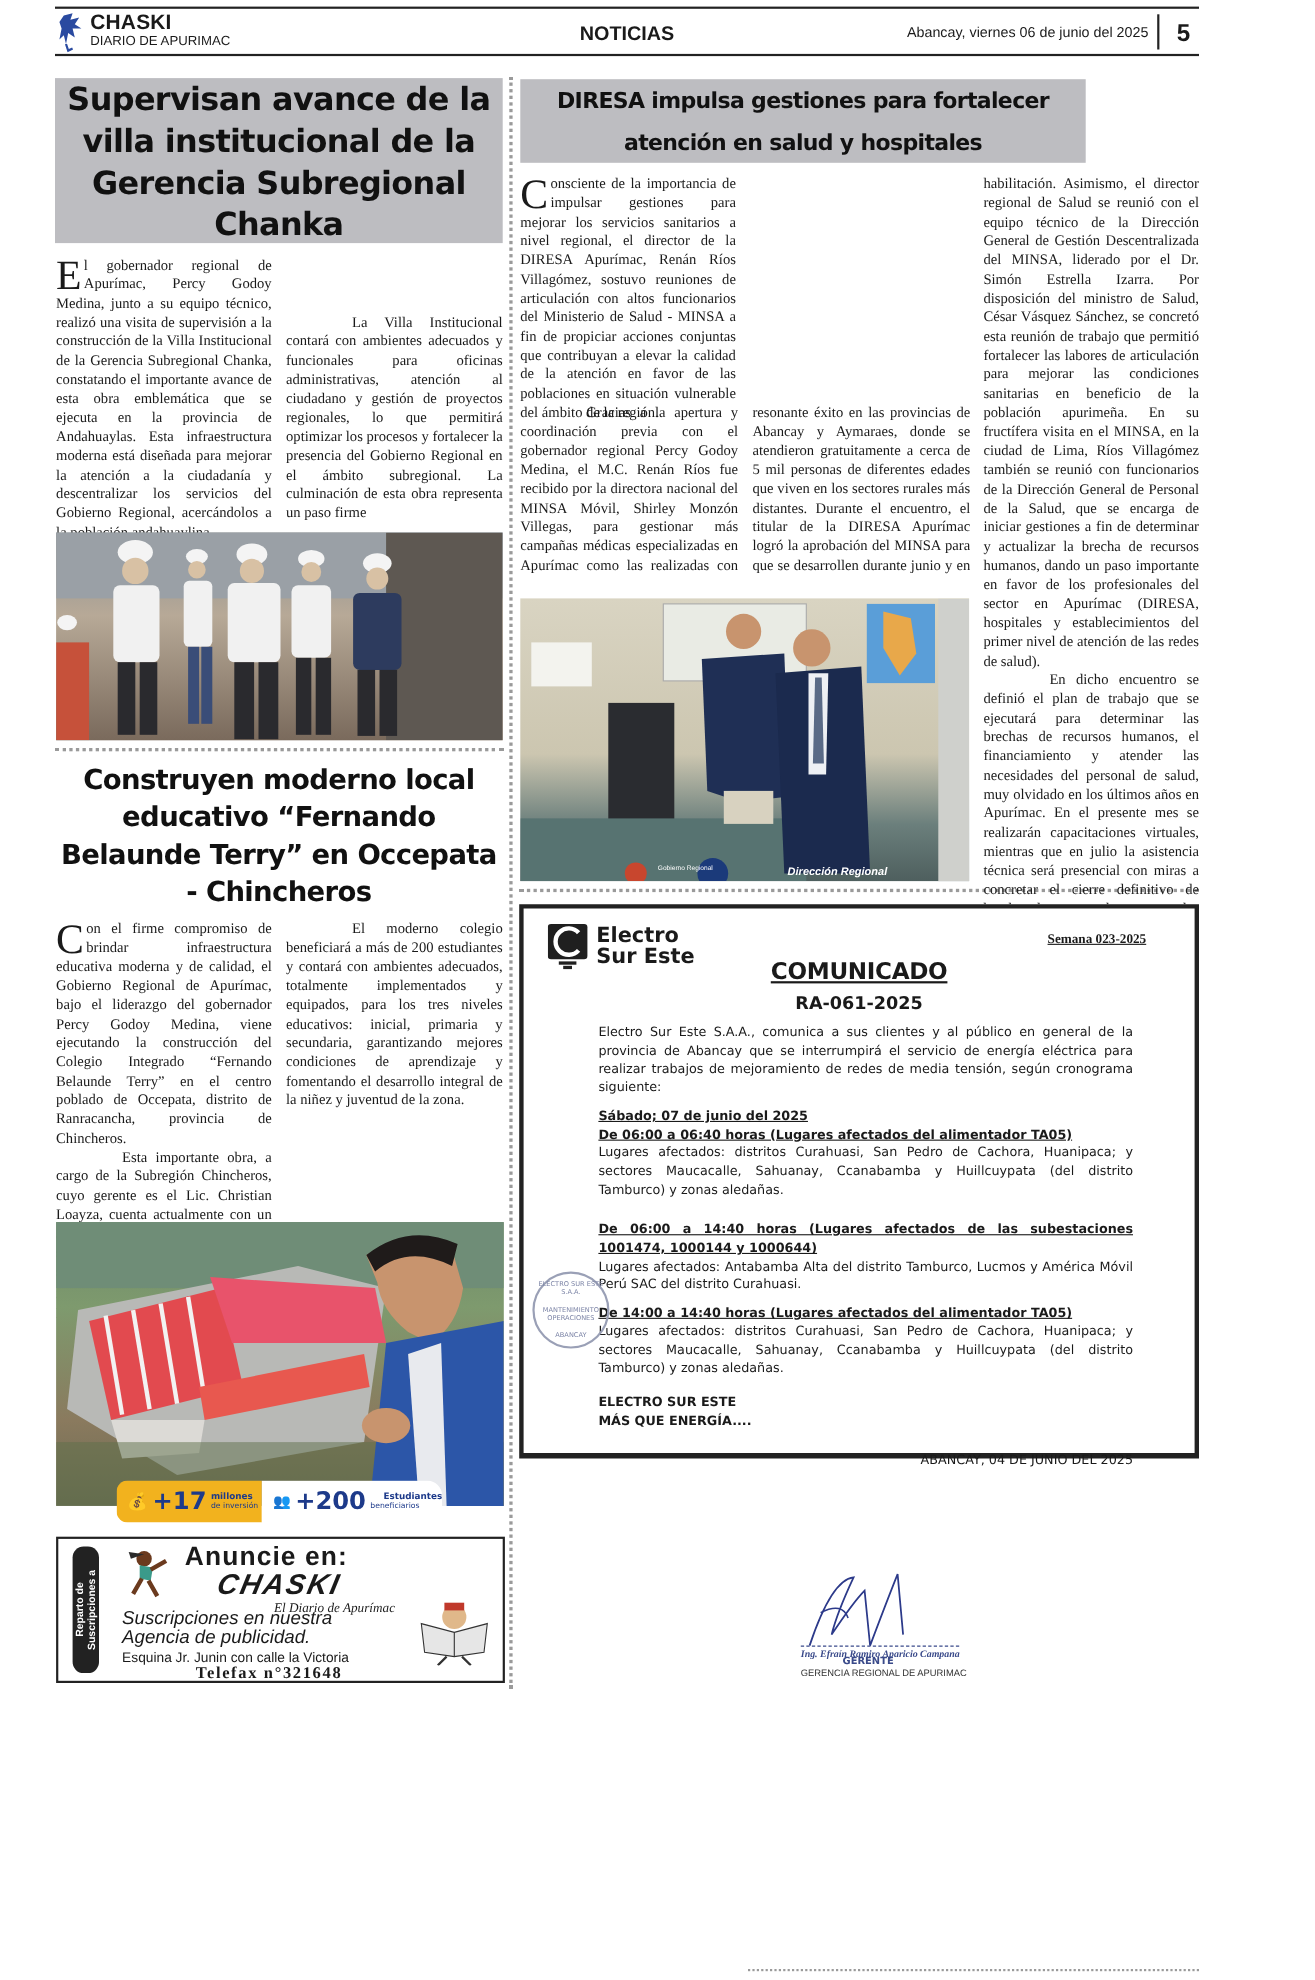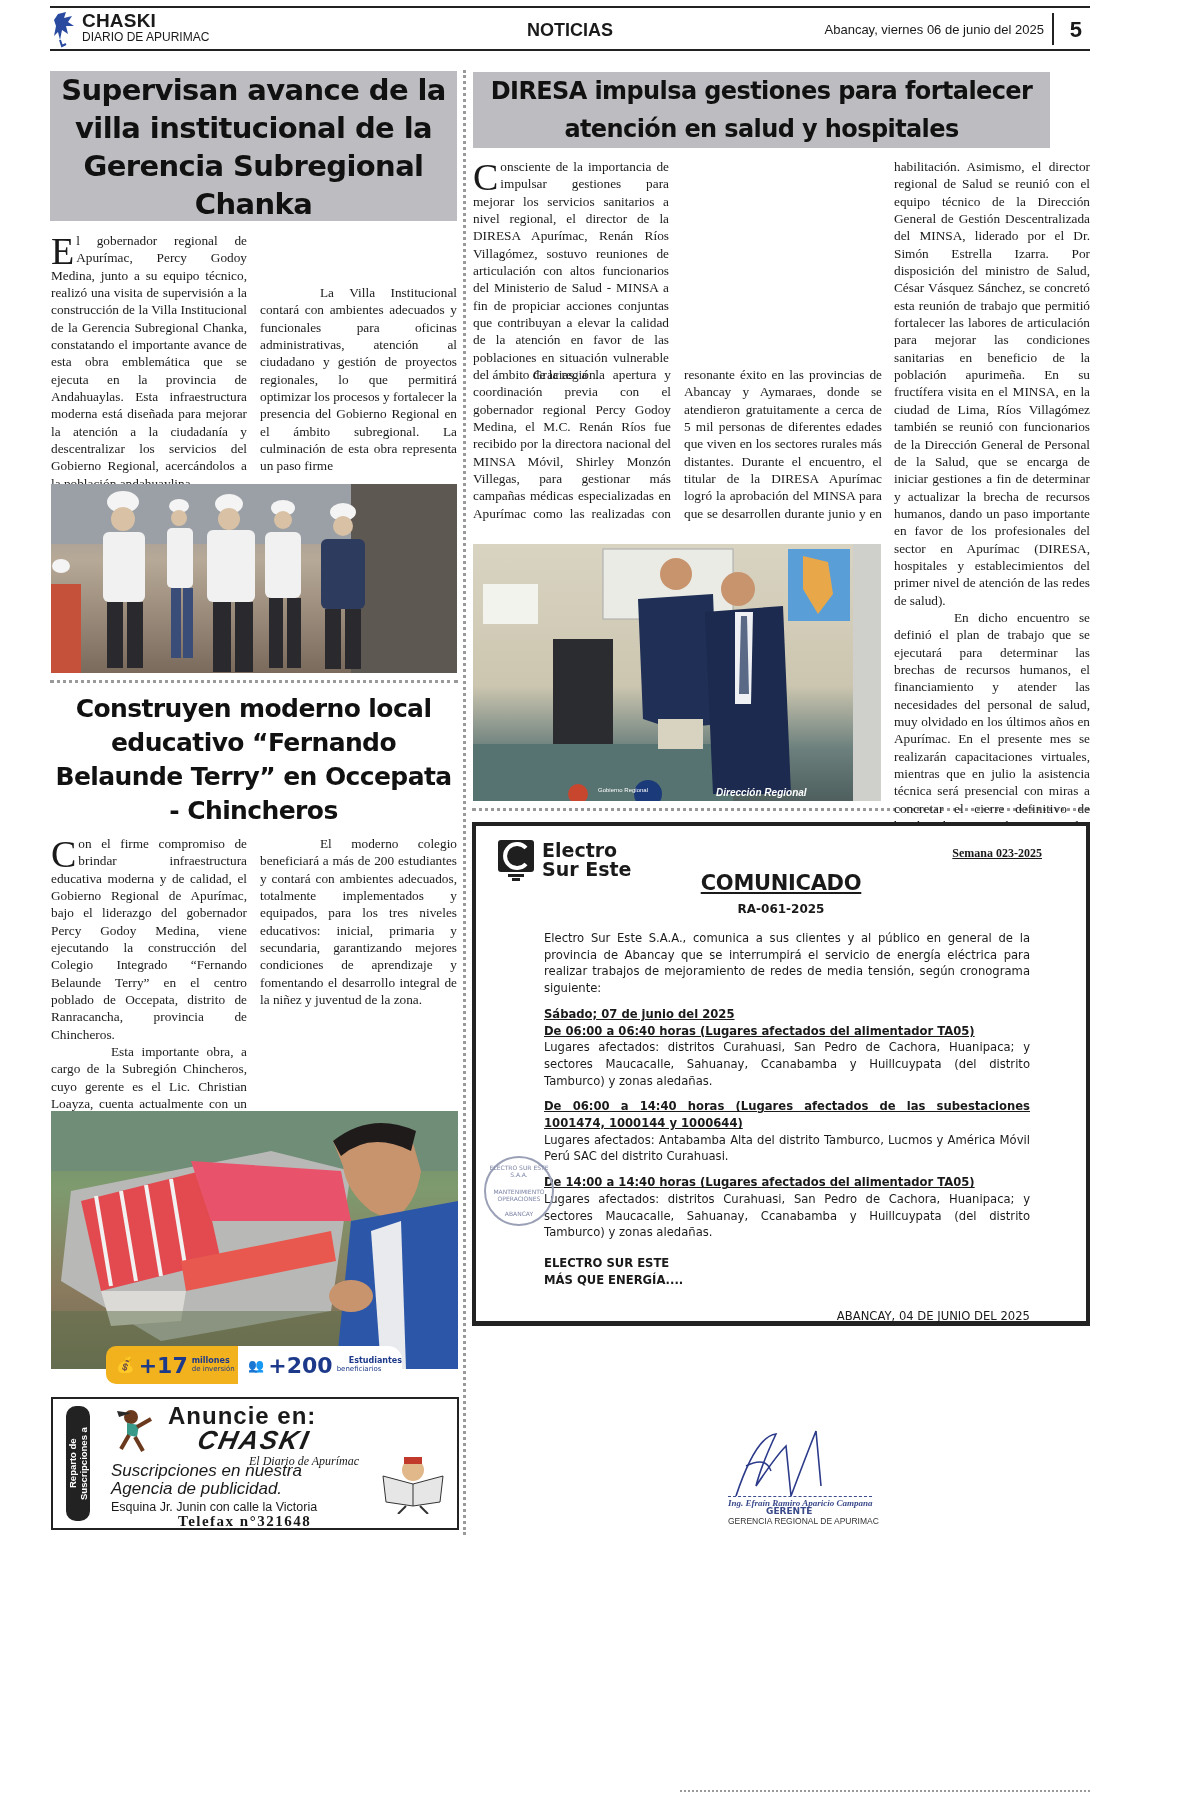--- a/index.html
+++ b/index.html
@@ -18,21 +18,21 @@
   .pgsep { position: absolute; right: 36px; top: 5px; width: 2px; height: 32px; background: #222; }
   .pageno { position: absolute; right: 8px; top: 9px; font-family: "Liberation Sans", sans-serif; font-weight: bold; font-size: 22px; }
 
   
   .vrule { position: absolute; left: 463px; top: 70px; width: 0; height: 1465px; border-left: 3px dotted #9a9a9a; }
   .hrule { position: absolute; border-top: 3px dotted #9a9a9a; }
 
   
   .headbox { position: absolute; background: #bdbdc1; font-family: "DejaVu Sans", sans-serif; font-weight: bold; text-align: center; color: #111; }
   .hl1 { left: 50px; top: 71px; width: 407px; height: 150px; font-size: 29px; line-height: 38px; padding-top: 0; letter-spacing: -0.6px; }
-  .hl2 { left: 473px; top: 72px; width: 577px; height: 76px; font-size: 24px; line-height: 38px; letter-spacing: -0.6px; }
+  .hl2 { left: 473px; top: 72px; width: 514px; height: 76px; font-size: 20px; line-height: 38px; letter-spacing: -0.6px; }
   .hl3 { position: absolute; left: 50px; top: 692px; width: 407px; text-align: center; font-family: "DejaVu Sans", sans-serif; font-weight: bold; font-size: 25px; line-height: 34px; letter-spacing: -0.6px; color: #111; }
 
   
   .col { position: absolute; font-size: 13.3px; line-height: 17.35px; text-align: justify; hyphens: auto; color: #1a1a1a; }
   .col p { margin: 0; }
   .col p.ind2 { text-indent: 60px; }
   .drop { float: left; font-size: 38px; line-height: 30px; margin: 2px 2px 0 0; padding-top: 2px; font-family: "Liberation Serif", serif; }
 
   
   .photo { position: absolute; overflow: hidden; }
@@ -58,21 +58,21 @@
   .ad .t6 { position: absolute; left: 125px; top: 114px; font-family: "Liberation Serif", serif; font-weight: bold; font-size: 15px; letter-spacing: 1.5px; }
   .ad .mascot { position: absolute; left: 56px; top: 6px; width: 50px; height: 50px; }
   .ad .reader { position: absolute; left: 325px; top: 55px; width: 70px; height: 60px; }
 
   
   .notice { position: absolute; left: 472px; top: 822px; width: 618px; height: 504px; border: 4px solid #222; border-bottom-width: 5px; background: #fff; font-family: "DejaVu Sans", sans-serif; color: #1a1a1a; }
   .notice .elogo { position: absolute; left: 22px; top: 14px; width: 40px; height: 42px; }
   .notice .ename { position: absolute; left: 66px; top: 15px; font-weight: bold; font-size: 19px; line-height: 19px; }
   .notice .semana { position: absolute; right: 44px; top: 20px; font-family: "Liberation Serif", serif; font-weight: bold; font-size: 12px; text-decoration: underline; }
   .notice .title { position: absolute; left: 0; right: 0; top: 45px; text-align: center; font-weight: bold; font-size: 21px; text-decoration: underline; letter-spacing: -0.3px; }
-  .notice .code { position: absolute; left: 0; right: 0; top: 76px; text-align: center; font-weight: bold; font-size: 12px; }
+  .notice .code { position: absolute; left: 0; right: 0; top: 76px; text-align: center; font-weight: bold; font-size: 16px; }
   .notice .body { position: absolute; left: 68px; width: 486px; top: 104px; font-size: 11.6px; line-height: 16.7px; text-align: justify; }
   .notice .body p { margin-bottom: 9px; }
   .notice .u { font-weight: bold; text-decoration: underline; }
   .notice .firm { font-weight: bold; }
   .notice .date { text-align: right; margin-top: 20px; }
   .notice .stamp { position: absolute; left: 8px; top: 330px; width: 70px; height: 70px; border: 2px solid #9aa0b6; border-radius: 50%; color: #7c84a6; font-size: 6px; text-align: center; }
   .notice .stamp span { display: block; }
   .notice .sig { position: absolute; left: 240px; top: 600px; width: 130px; height: 75px; }
   .notice .signame { position: absolute; left: 252px; top: 670px; font-family: "Liberation Serif", serif; font-style: italic; font-weight: bold; font-size: 9px; color: #3a4a8a; border-top: 1px dashed #3a4a8a; padding-top: 1px; }
   .notice .sigrole { position: absolute; left: 290px; top: 680px; font-size: 9px; font-weight: bold; color: #3a4a8a; }
@@ -278,21 +278,21 @@
   <div class="ename">
     <div>Electro</div>
     <div>Sur Este</div>
   </div>
   <div class="semana">Semana 023-2025</div>
   <div class="title">COMUNICADO</div>
   <div class="code">RA-061-2025</div>
 
   <div class="body">
     <p>Electro Sur Este S.A.A., comunica a sus clientes y al público en general de la provincia de Abancay que se interrumpirá el servicio de energía eléctrica para realizar trabajos de mejoramiento de redes de media tensión, según cronograma siguiente:</p>
-    <div style="margin-bottom:9px;">
+    <div style="margin-bottom:20px;">
       <div class="u">Sábado; 07 de junio del 2025</div>
       <div class="u">De 06:00 a 06:40 horas (Lugares afectados del alimentador TA05)</div>
       <div>Lugares afectados: distritos Curahuasi, San Pedro de Cachora, Huanipaca; y sectores Maucacalle, Sahuanay, Ccanabamba y Huillcuypata (del distrito Tamburco) y zonas aledañas.</div>
     </div>
     <div style="margin-bottom:9px;">
       <div class="u">De 06:00 a 14:40 horas (Lugares afectados de las subestaciones 1001474, 1000144 y 1000644)</div>
       <div>Lugares afectados: Antabamba Alta del distrito Tamburco, Lucmos y América Móvil Perú SAC del distrito Curahuasi.</div>
     </div>
     <div style="margin-bottom:13px;">
       <div class="u">De 14:00 a 14:40 horas (Lugares afectados del alimentador TA05)</div>

